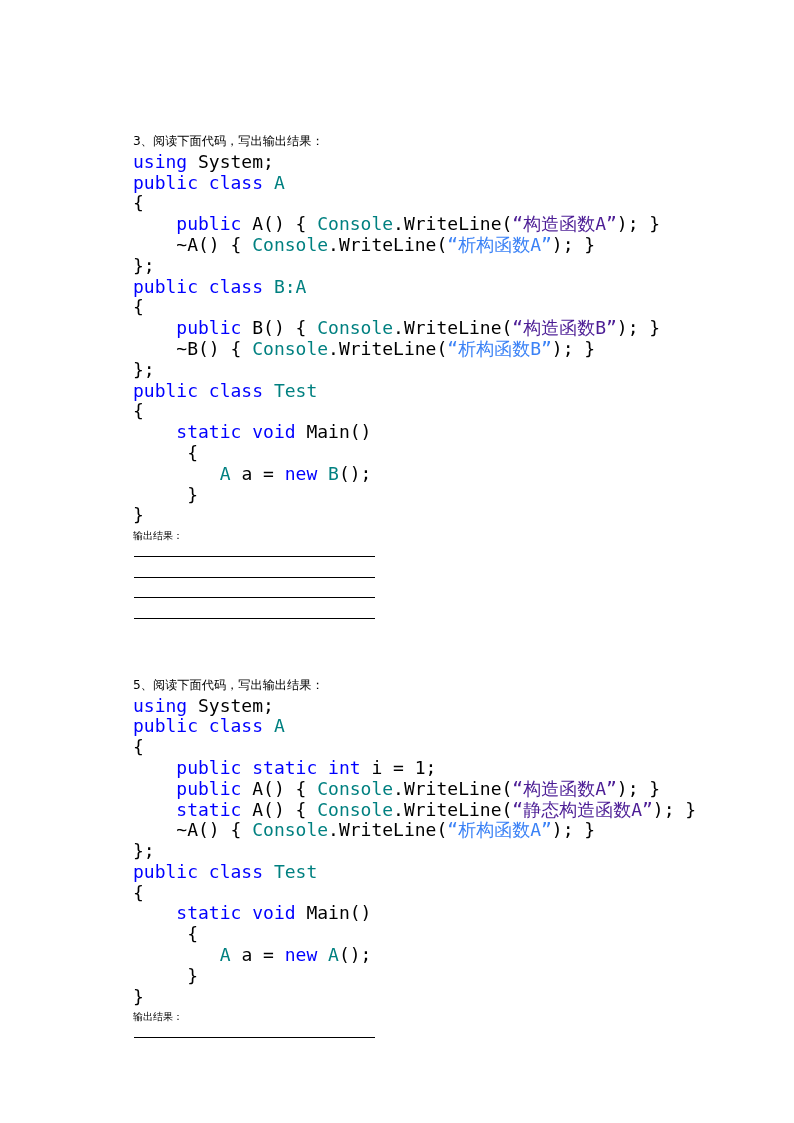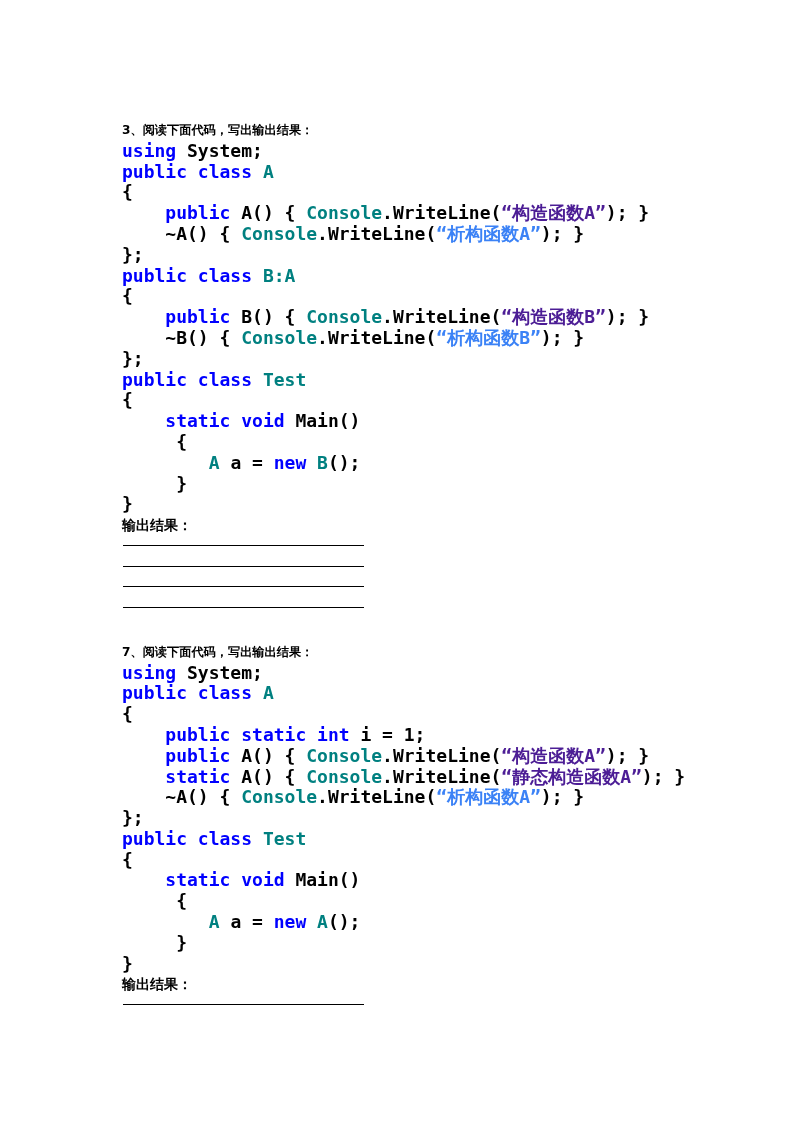--- a/index.html
+++ b/index.html
@@ -17,21 +17,21 @@
     background: #ffffff;
     overflow: hidden;
     box-sizing: border-box;
   }
   .content {
     position: absolute;
     left: 118px;
     top: 116px;
     width: 600px;
   }
-  .question-block { margin: 4px; padding: 0; font-weight: bold; }
+  .question-block { margin: 15px; padding: 0; }
   .q-prompt {
     font-family: "DejaVu Sans", sans-serif;
     font-size: 12.2px;
     line-height: 20.8px;
     color: #000000;
     white-space: pre;
     letter-spacing: 0;
   }
   .code-listing {
     font-family: "DejaVu Sans Mono", monospace;
@@ -45,21 +45,21 @@
     min-height: 20.8px;
     line-height: 20.8px;
   }
   .tok-kw  { color: #0000ff; }
   .tok-type{ color: #008080; }
   .tok-str { color: #4c1d95; }
   .tok-str2{ color: #3b82f6; }
   .tok-pl  { color: #000000; }
   .out-label {
     font-family: "DejaVu Sans", sans-serif;
-    font-size: 14px;
+    font-size: 10px;
     line-height: 20.8px;
     color: #000000;
     white-space: pre;
   }
   .answer-lines {
     margin-top: 9px;
   }
   .answer-rule {
     width: 241px;
     height: 0;
@@ -81,21 +81,21 @@
           <div class="out-label">输出结果：</div>
           <div class="answer-lines">
             <div class="answer-rule"></div>
             <div class="answer-rule"></div>
             <div class="answer-rule"></div>
             <div class="answer-rule"></div>
           </div>
         </div>
         <div class="gap-between"></div>
         <div class="question-block">
-          <div class="q-prompt">7、阅读下面代码，写出输出结果：</div>
+          <div class="q-prompt">5、阅读下面代码，写出输出结果：</div>
           <div class="code-listing"><div class="code-line"><span class="tok-kw">using</span><span class="tok-pl"> System;</span></div><div class="code-line"><span class="tok-kw">public class </span><span class="tok-type">A</span></div><div class="code-line"><span class="tok-pl">{</span></div><div class="code-line"><span class="tok-pl">    </span><span class="tok-kw">public static int</span><span class="tok-pl"> i = 1;</span></div><div class="code-line"><span class="tok-pl">    </span><span class="tok-kw">public</span><span class="tok-pl"> A() { </span><span class="tok-type">Console</span><span class="tok-pl">.WriteLine(</span><span class="tok-str">“构造函数A”</span><span class="tok-pl">); }</span></div><div class="code-line"><span class="tok-pl">    </span><span class="tok-kw">static</span><span class="tok-pl"> A() { </span><span class="tok-type">Console</span><span class="tok-pl">.WriteLine(</span><span class="tok-str">“静态构造函数A”</span><span class="tok-pl">); }</span></div><div class="code-line"><span class="tok-pl">    ~A() { </span><span class="tok-type">Console</span><span class="tok-pl">.WriteLine(</span><span class="tok-str2">“析构函数A”</span><span class="tok-pl">); }</span></div><div class="code-line"><span class="tok-pl">};</span></div><div class="code-line"><span class="tok-kw">public class </span><span class="tok-type">Test</span></div><div class="code-line"><span class="tok-pl">{</span></div><div class="code-line"><span class="tok-pl">    </span><span class="tok-kw">static void</span><span class="tok-pl"> Main()</span></div><div class="code-line"><span class="tok-pl">     {</span></div><div class="code-line"><span class="tok-pl">        </span><span class="tok-type">A</span><span class="tok-pl"> a = </span><span class="tok-kw">new</span><span class="tok-pl"> </span><span class="tok-type">A</span><span class="tok-pl">();</span></div><div class="code-line"><span class="tok-pl">     }</span></div><div class="code-line"><span class="tok-pl">}</span></div></div>
           <div class="out-label">输出结果：</div>
           <div class="answer-lines">
             <div class="answer-rule"></div>
           </div>
         </div>
       </div>
   </div>
 </div>
 

